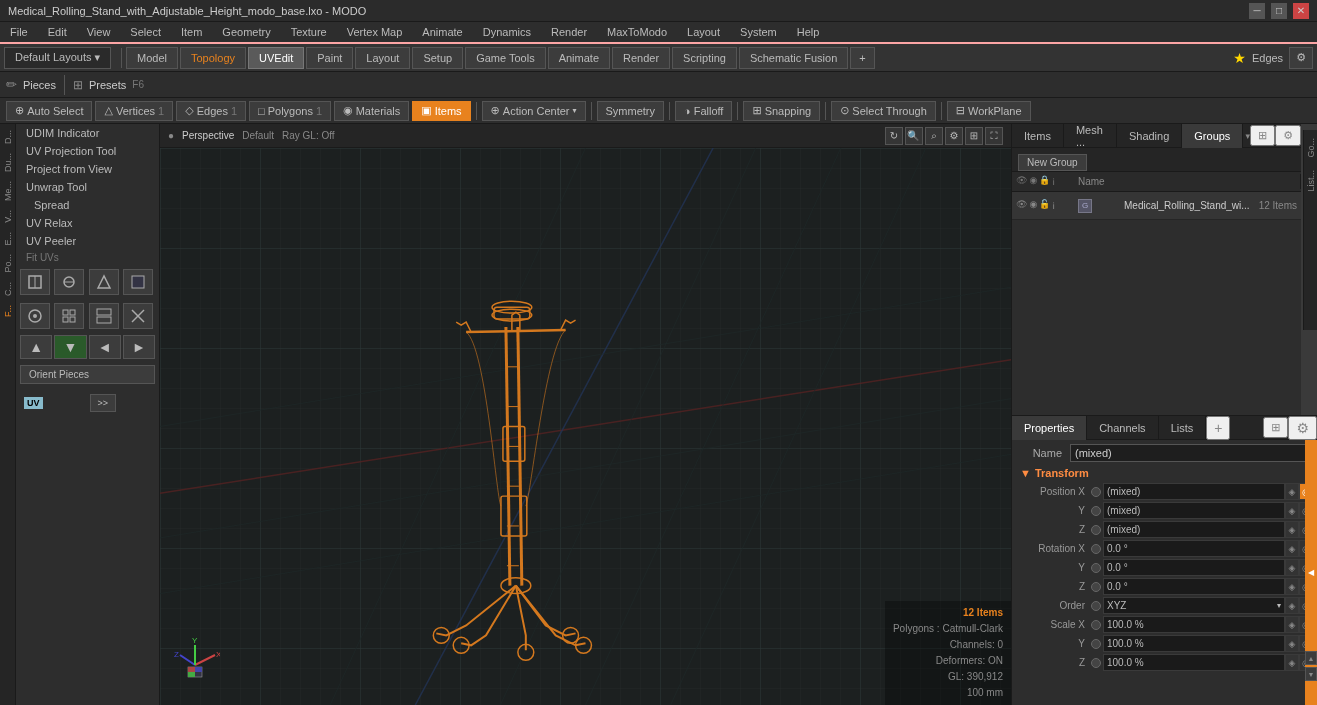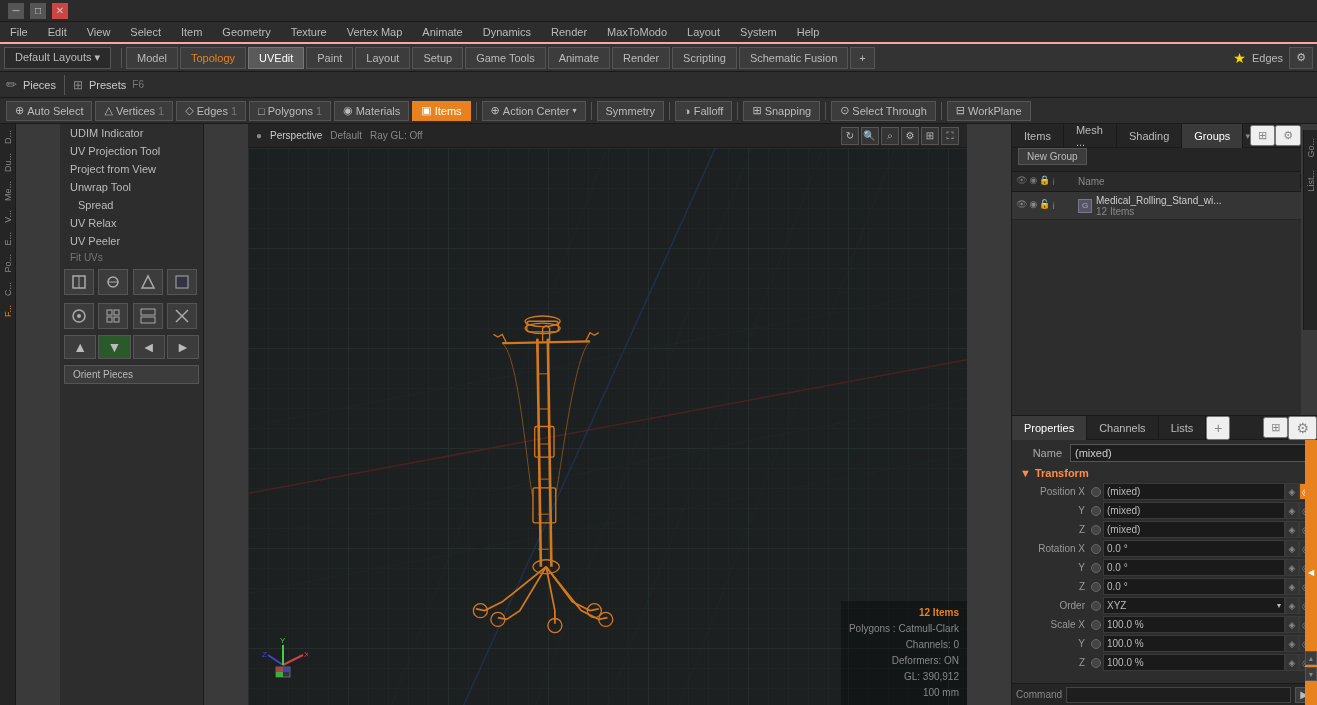--- a/index.html
+++ b/index.html
@@ -19,21 +19,21 @@
     .toolbar-btn.active { background: #5a5a5a; border-color: #777; color: #fff; }
     .toolbar-separator { width: 1px; height: 20px; background: #555; margin: 0 2px; }
 
     
     #selectionbar { height: 26px; background: #2d2d2d; display: flex; align-items: center; border-bottom: 1px solid #1a1a1a; gap: 2px; padding: 0 6px; }
     .sel-btn { padding: 2px 8px; background: #3c3c3c; border: 1px solid #555; color: #bbb; font-size: 11px; cursor: pointer; height: 20px; display: flex; align-items: center; gap: 3px; }
     .sel-btn.active { background: #e8821e; border-color: #e8821e; color: #fff; }
     .sel-separator { width: 1px; height: 18px; background: #555; margin: 0 2px; }
 
     
-    #main { display: flex; height: calc(705px - 22px - 22px - 28px - 26px - 26px); gap: 44px; }
+    #main { display: flex; height: calc(705px - 22px - 22px - 28px - 26px - 26px); }
     
     
     #left-tools { width: 144px; background: #2d2d2d; border-right: 1px solid #1a1a1a; display: flex; flex-direction: column; }
     .tool-item { padding: 3px 10px; color: #bbb; cursor: pointer; font-size: 11px; }
     .tool-item.section { color: #777; padding: 2px 10px; font-size: 10px; }
     .tool-grid { display: grid; grid-template-columns: repeat(4, 1fr); gap: 2px; padding: 4px; }
     .tool-grid-btn { width: 30px; height: 26px; background: #3c3c3c; border: 1px solid #555; display: flex; align-items: center; justify-content: center; cursor: pointer; color: #bbb; font-size: 14px; }
     .tool-row { display: flex; gap: 2px; padding: 2px 4px; }
     .tool-row-btn { flex: 1; height: 24px; background: #3c3c3c; border: 1px solid #555; display: flex; align-items: center; justify-content: center; cursor: pointer; color: #bbb; font-size: 12px; }
     .tool-row-btn.green { background: #2a5a2a; }
@@ -117,20 +117,21 @@
     .prs-label { width: 75px; color: #999; font-size: 10px; text-align: right; padding-right: 6px; flex-shrink: 0; }
     .prs-dot { width: 10px; height: 10px; border-radius: 50%; background: #444; border: 1px solid #666; flex-shrink: 0; margin-right: 2px; }
     .prs-val { flex: 1; height: 17px; background: #1a1a1a; border: 1px solid #3a3a3a; color: #bbb; font-size: 10px; padding: 0 3px; display: flex; align-items: center; }
     .prs-right-btn { width: 14px; height: 17px; background: #333; border: 1px solid #3a3a3a; color: #888; font-size: 9px; display: flex; align-items: center; justify-content: center; cursor: pointer; flex-shrink: 0; }
     .prs-sel { flex: 1; height: 17px; background: #1a1a1a; border: 1px solid #3a3a3a; color: #bbb; font-size: 10px; padding: 0 3px; display: flex; align-items: center; justify-content: space-between; cursor: pointer; }
   </style>
 </head>
 <body>
 
 <div id="titlebar">
+  <span>Medical_Rolling_Stand_with_Adjustable_Height_modo_base.lxo - MODO</span>
   <div style="display:flex;gap:6px;">
     <button class="title-btn">─</button>
     <button class="title-btn">□</button>
     <button class="title-btn" style="background:#c44;">✕</button>
   </div>
 </div>
 
 <div id="menubar">
   <div class="menu-item">File</div>
   <div class="menu-item">Edit</div>
@@ -318,20 +319,24 @@
 
     <div class="tool-row">
       <div class="tool-row-btn arrow-btn">▲</div>
       <div class="tool-row-btn arrow-btn green">▼</div>
       <div class="tool-row-btn arrow-btn">◄</div>
       <div class="tool-row-btn arrow-btn">►</div>
     </div>
 
     <div class="orient-btn">Orient Pieces</div>
 
+    <div style="display:flex;align-items:center;padding:2px 4px;gap:4px;">
+      <span class="uv-badge">UV</span>
+      <div class="expand-btn">&gt;&gt;</div>
+    </div>
   </div>
 
   <div id="viewport-container">
     <div id="viewport-header">
       <span style="color:#888;font-size:10px;">●</span>
       <span class="vp-info active">Perspective</span>
       <span class="vp-info">Default</span>
       <span class="vp-info">Ray GL: Off</span>
       <div style="flex:1;"></div>
       <div id="vp-controls" style="position:static;display:flex;gap:2px;">
@@ -456,21 +461,21 @@
         <div class="right-tab">Items</div>
         <div class="right-tab">Mesh ...</div>
         <div class="right-tab">Shading</div>
         <div class="right-tab active">Groups</div>
         <span style="font-size:9px;color:#888;margin-left:2px;">▾</span>
         <div style="flex:1;"></div>
         <button class="right-tab-btn">⊞</button>
         <button class="right-tab-btn">⚙</button>
       </div>
 
-      <div id="groups-header" style="height:24px;background:#252525;display:flex;align-items:flex-start;padding:0 6px;border-bottom:1px solid #1a1a1a;">
+      <div id="groups-header" style="height:24px;background:#252525;display:flex;align-items:flex-end;padding:0 6px;border-bottom:1px solid #1a1a1a;">
         <button class="group-header-btn">New Group</button>
       </div>
 
       <div id="groups-columns" style="height:20px;background:#2a2a2a;display:flex;align-items:center;border-bottom:1px solid #1a1a1a;">
 
         <div style="width:60px;display:flex;gap:2px;padding:0 4px;">
           <span style="color:#777;font-size:9px;">👁</span>
           <span style="color:#777;font-size:9px;">◉</span>
           <span style="color:#777;font-size:9px;">🔒</span>
           <span style="color:#777;font-size:9px;">ℹ</span>
@@ -481,21 +486,21 @@
       <div id="groups-list" style="flex:1;overflow-y:auto;">
 
         <div class="group-item" style="background:#353535;">
           <div style="display:flex;gap:2px;width:58px;flex-shrink:0;">
             <span style="color:#888;font-size:9px;">👁</span>
             <span style="color:#888;font-size:9px;">◉</span>
             <span style="color:#888;font-size:9px;">🔓</span>
             <span style="color:#888;font-size:9px;">ℹ</span>
           </div>
           <div class="group-item-icon">G</div>
-          <div style="display:flex;flex-direction:column;flex:1;overflow:hidden;">
+          <div style="display:flex;flex-direction:row;flex:1;overflow:hidden;margin-left:28px;">
             <div class="group-item-name" style="font-size:10px;white-space:nowrap;overflow:hidden;text-overflow:ellipsis;">Medical_Rolling_Stand_wi...</div>
             <div class="group-item-count">12 Items</div>
           </div>
         </div>
       </div>
     </div>
 
     <div id="right-side-strip" style="position:absolute;right:0;top:130px;width:14px;background:#252525;border-left:1px solid #1a1a1a;height:200px;display:flex;flex-direction:column;align-items:center;padding:2px 0;">
       <div class="side-strip-btn">Go...</div>
       <div class="side-strip-btn">List...</div>
@@ -611,21 +616,16 @@
 
       <div style="position:absolute;right:0;top:24px;width:12px;height:calc(100% - 24px);background:#e8821e;display:flex;align-items:center;justify-content:center;">
         <div style="color:#fff;font-size:8px;">◀</div>
       </div>
 
       <div style="position:absolute;right:0;bottom:24px;display:flex;flex-direction:column;gap:2px;">
         <button style="width:12px;height:14px;background:#3c3c3c;border:1px solid #555;color:#888;font-size:7px;cursor:pointer;display:flex;align-items:center;justify-content:center;">▲</button>
         <button style="width:12px;height:14px;background:#3c3c3c;border:1px solid #555;color:#888;font-size:7px;cursor:pointer;display:flex;align-items:center;justify-content:center;">▼</button>
       </div>
 
-      <div id="command-bar" style="height:22px;background:#252525;display:flex;align-items:center;border-top:1px solid #1a1a1a;gap:4px;padding:0 4px;">
-        <span class="cmd-label">Command</span>
-        <input type="text" class="cmd-input" style="flex: 1 1 0%; height: 16px; background: rgb(30, 30, 30); border: 1px solid rgb(68, 68, 68); color: rgb(204, 204, 204); font-size: 10px; padding: 0px 3px;">
-        <button class="cmd-run-btn" style="width:18px;height:16px;background:#3c3c3c;border:1px solid #555;color:#bbb;font-size:10px;cursor:pointer;display:flex;align-items:center;justify-content:center;">▶</button>
-      </div>
     </div>
   </div>
 
 </div>
 
 </body></html>

